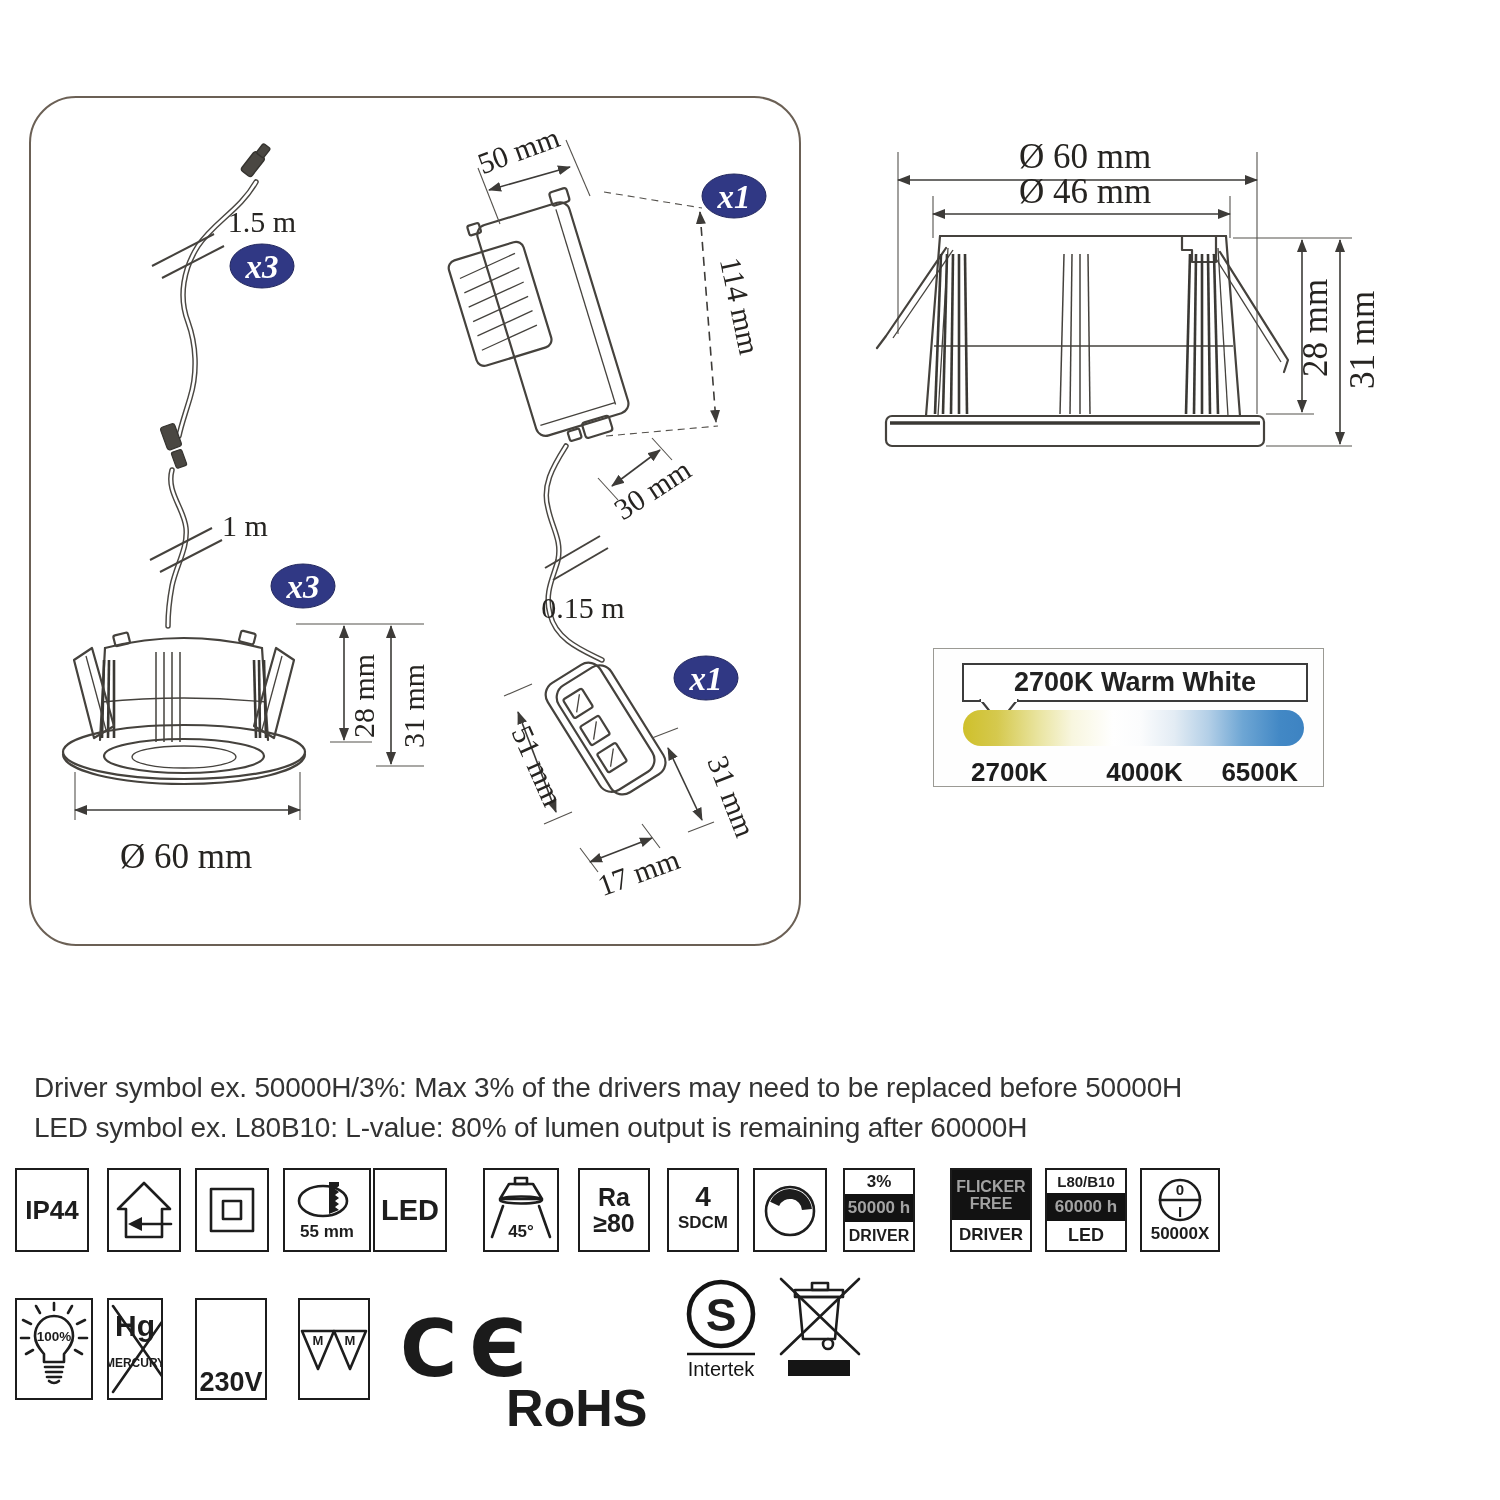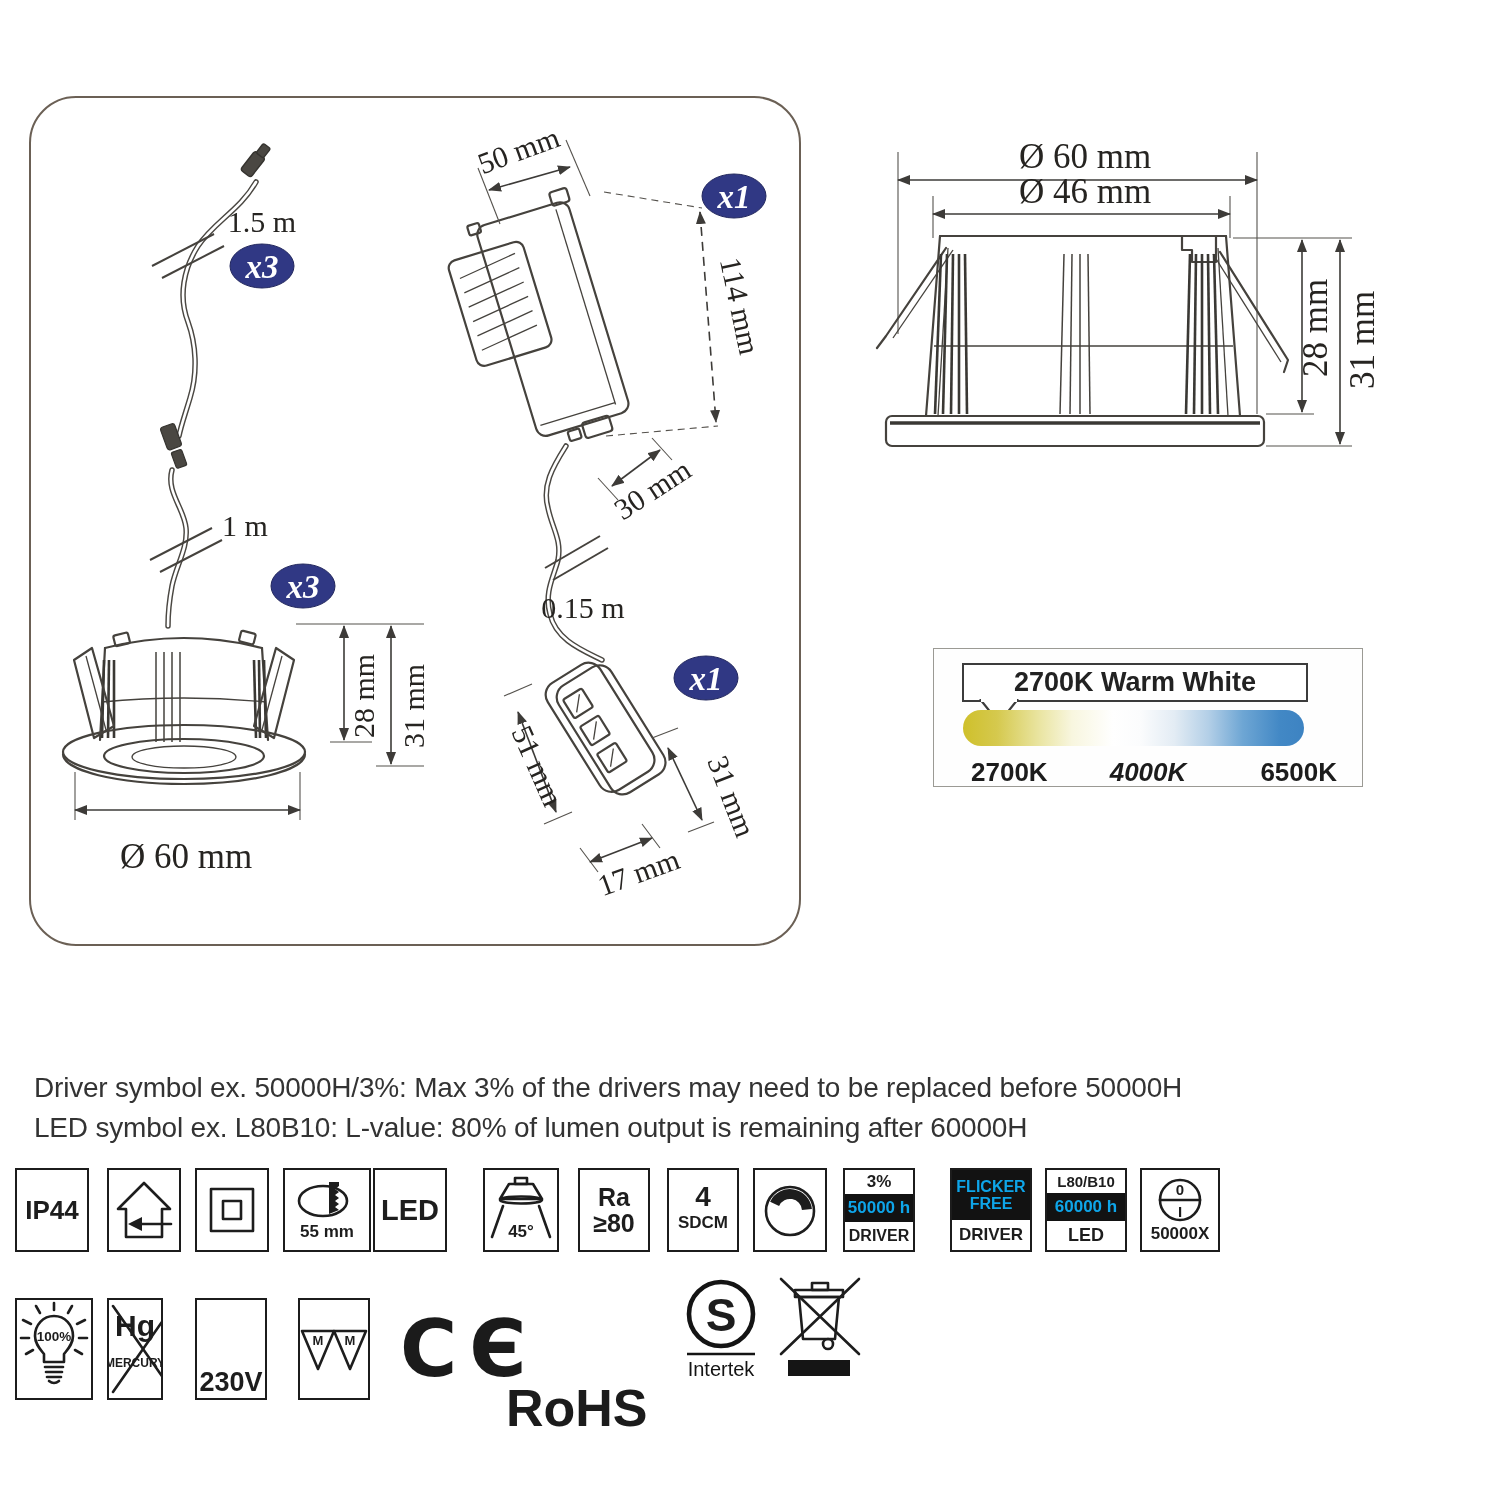--- a/index.html
+++ b/index.html
@@ -16,41 +16,41 @@
   .dimtxt-lg{font-family:"Liberation Serif",serif;font-size:35px;fill:#262421;text-anchor:middle;}
   .badge-el{fill:#303884;stroke:#23285e;stroke-width:1;}
   .badge-tx{font-family:"Liberation Serif",serif;font-style:italic;font-weight:bold;font-size:33px;
             fill:#ffffff;text-anchor:middle;}
   .cable-out{fill:none;stroke:#4a4742;stroke-width:5.5;stroke-linecap:round;}
   .cable-in{fill:none;stroke:#ffffff;stroke-width:2.6;stroke-linecap:round;}
   .brk{stroke:#45423d;stroke-width:2;}
   .fin-dark{stroke:#3a3834;stroke-width:2.6;}
   .fin-lite{stroke:#45423d;stroke-width:1.5;}
   
-  #cct{left:933px;top:648px;width:389px;height:137px;border:1.5px solid #9b9a94;background:#fefefe;padding-left:39px;}
+  #cct{left:933px;top:648px;width:389px;height:137px;border:1.5px solid #9b9a94;background:#fefefe;}
   #cct .tip{position:absolute;left:28px;top:14px;width:342px;height:35px;border:2px solid #3c3c3c;
             background:#fff;display:flex;align-items:center;justify-content:center;
             font-size:27px;font-weight:bold;color:#222;}
   #cct .ptr{position:absolute;left:44px;top:50px;}
   #cct .bar{position:absolute;left:29px;top:61px;width:341px;height:36px;border-radius:18px;
             background:linear-gradient(90deg,#cfc02b 0%,#d5c94e 10%,#e9e49f 22%,#f8f6df 32%,
             #ffffff 44%,#fbfcfd 52%,#e3ecf4 62%,#b3cfe7 72%,#6ea6d4 82%,#4288c5 93%,#3d83c2 100%);}
   #cct .scale{position:absolute;left:0;top:108px;width:100%;font-size:26px;font-weight:bold;color:#1c1c1c;}
   #cct .scale .l{position:absolute;left:37px;}
-  #cct .scale .m{position:absolute;left:0;width:100%;text-align:center;font-style:italic;}
+  #cct .scale .m{position:absolute;left:16px;width:100%;text-align:center;}
   #cct .scale .r{position:absolute;right:25px;}
   
   #notes{left:22px;top:1068px;font-size:28px;line-height:40px;color:#333;letter-spacing:-.2px;margin-left:12px;}
   
   .ibox{position:absolute;top:1168px;height:84px;border:2px solid #1c1c1c;background:#fff;
         box-sizing:border-box;display:flex;flex-direction:column;align-items:center;
         justify-content:center;text-align:center;}
   .ibox .big{font-weight:bold;font-size:26px;line-height:26px;}
   .band{width:100%;display:flex;align-items:center;justify-content:center;font-weight:bold;box-sizing:border-box;}
-  .band.black{background:#121212;color:#0ea5e9;}
+  .band.black{background:#121212;color:#a3a3a3;}
   .ibox2{position:absolute;height:102px;border:2px solid #1c1c1c;background:#fff;box-sizing:border-box;
          display:flex;flex-direction:column;align-items:center;justify-content:flex-start;overflow:hidden;}
   .sicon{stroke:#1d1d1d;fill:none;stroke-width:2.6;stroke-linejoin:round;stroke-linecap:round;}
   .sv-tx{font-family:"Liberation Sans",sans-serif;font-weight:bold;fill:#1d1d1d;text-anchor:middle;}
   #ce{left:400px;top:1306px;width:118px;height:86px;display:flex;align-items:center;
       font-family:"DejaVu Sans",sans-serif;font-weight:bold;font-size:78px;color:#1b1b1b;letter-spacing:12px;}
   #rohs{left:506px;top:1378px;font-family:"Liberation Sans",sans-serif;font-weight:bold;
         font-size:52px;color:#1b1b1b;}
 </style>
 </head>

